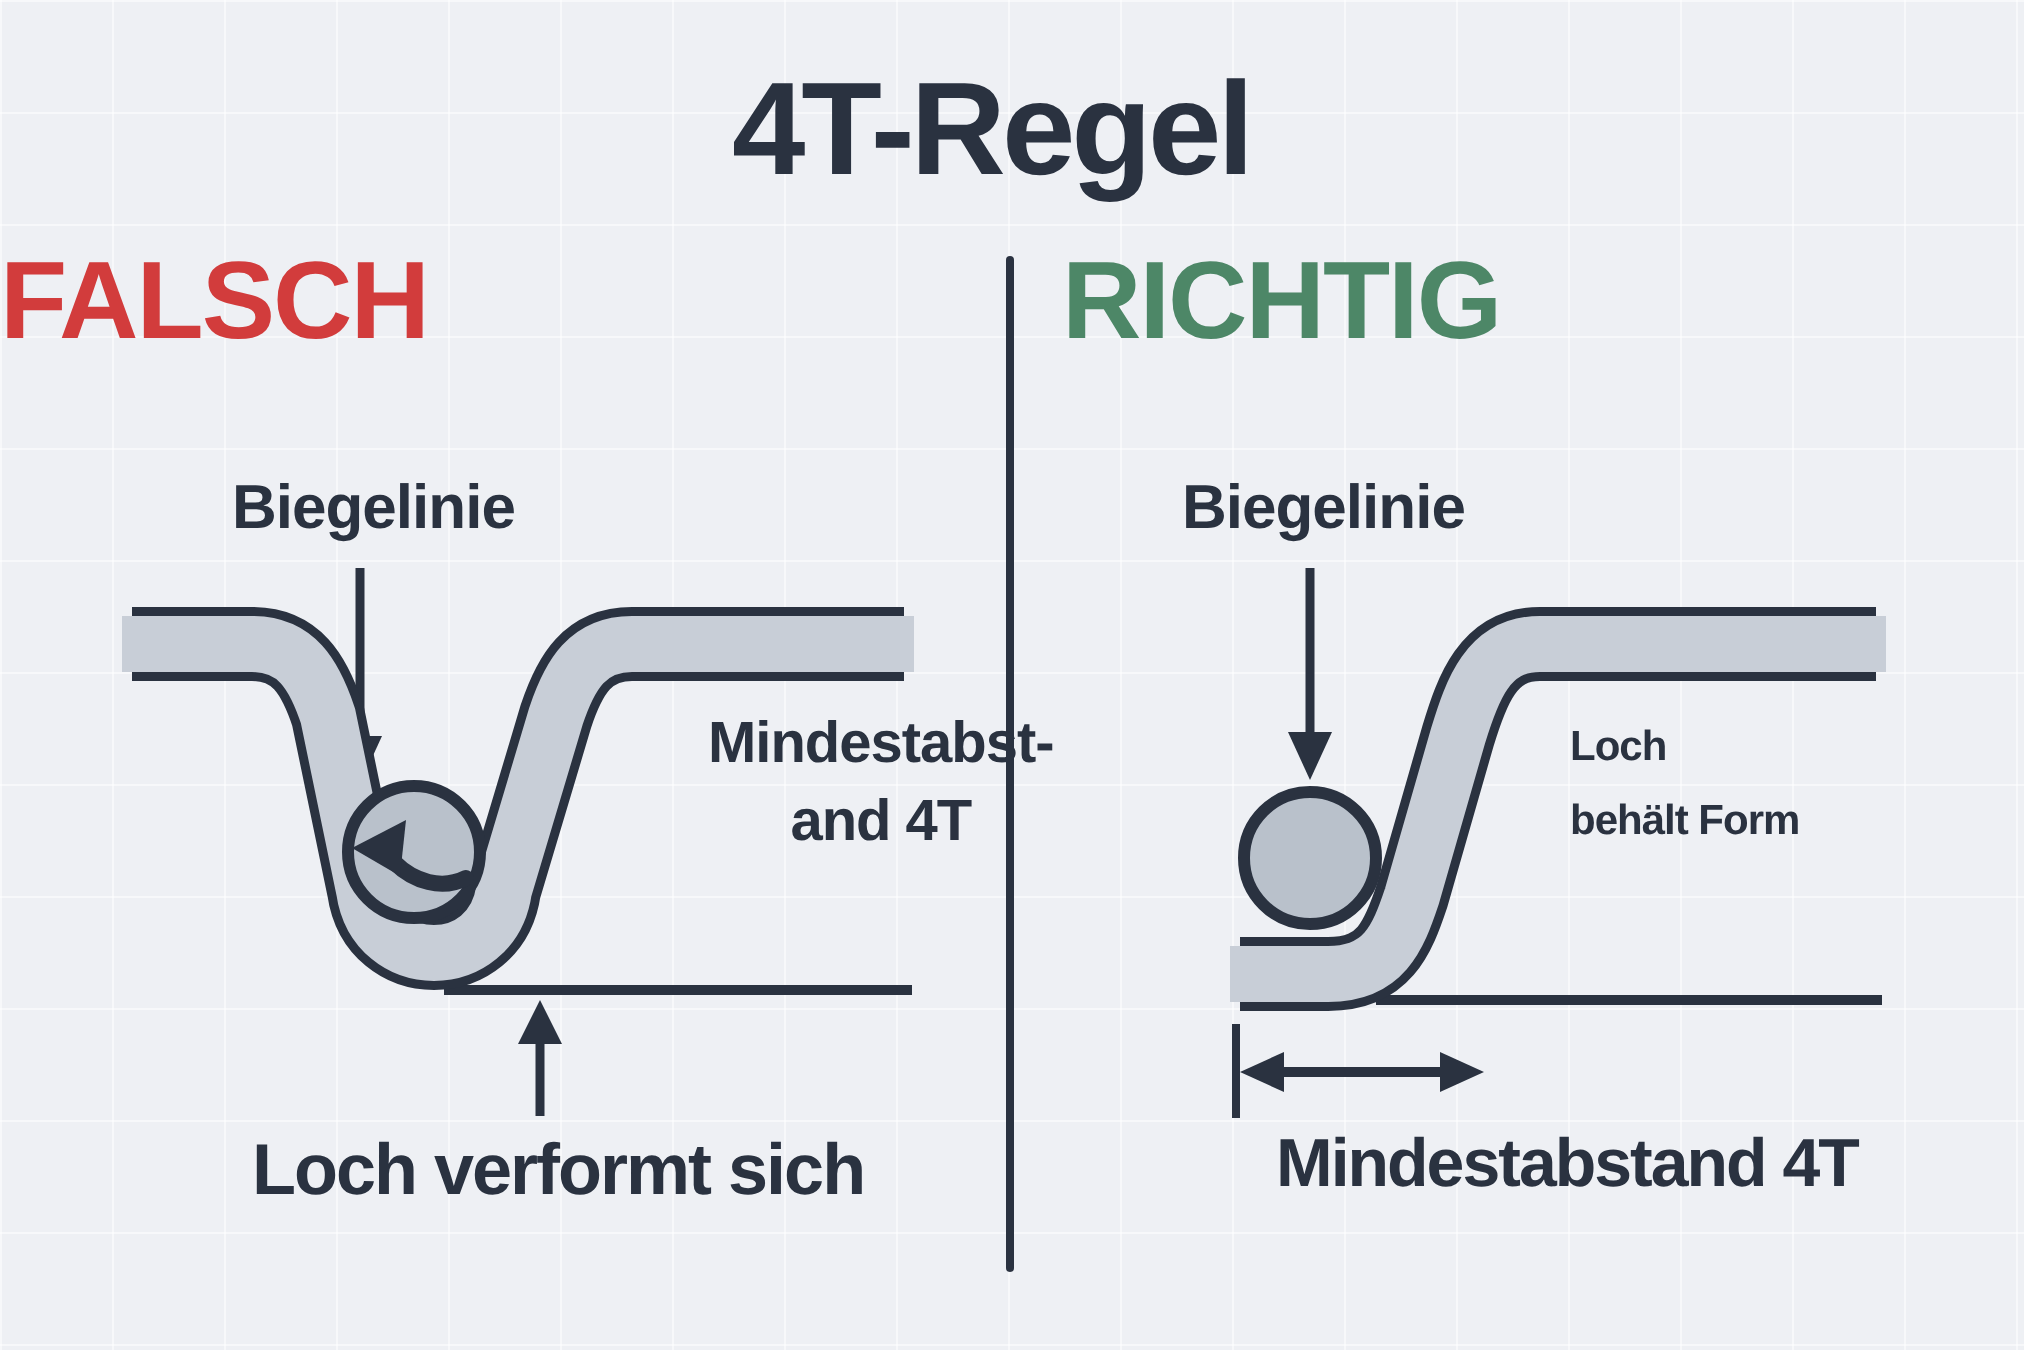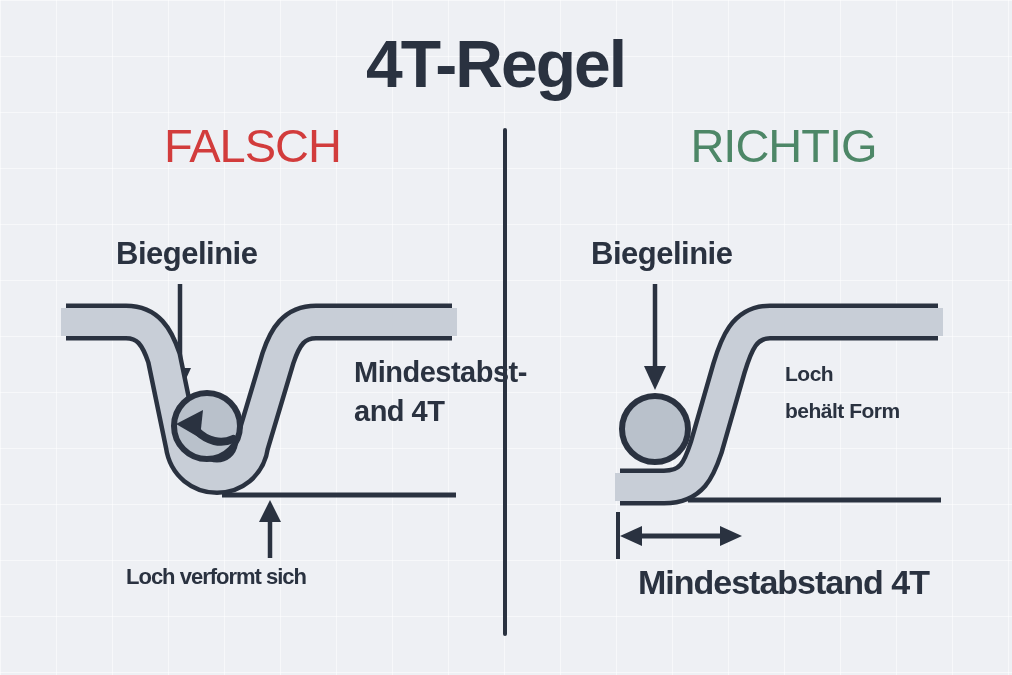--- a/index.html
+++ b/index.html
@@ -17,38 +17,38 @@
       linear-gradient(to bottom, rgba(255,255,255,.5) 1px, transparent 1px);
     background-size:56px 56px;
     position:relative;
   }
   .title{
     position:absolute; top:26px; left:0; width:991px;
     text-align:center; font-size:66px; font-weight:800;
     letter-spacing:-2px; color:var(--ink);
   }
   .col-header{
-    position:absolute; top:118px; width:505px; text-align:center;
-    font-size:47px; font-weight:400; letter-spacing:-1px;
+    position:absolute; top:118px; width:505px; 
+    font-size:55px; font-weight:700; letter-spacing:-1px;
   }
   .col-header.wrong{left:0; color:var(--wrong);}
   .col-header.correct{left:531px; color:var(--right);}
   .divider{
     position:absolute; left:503px; top:128px; width:4px; height:508px;
     background:var(--ink); border-radius:2px;
   }
   .label{
     position:absolute; color:var(--ink); font-weight:700;
-    letter-spacing:-0.5px; white-space:pre-line;
+    letter-spacing:-0.5px; white-space:pre-line;text-align:center;
   }
   .biegelinie-left {left:116px; top:236px; font-size:31px;}
   .biegelinie-right{left:591px; top:236px; font-size:31px;}
   .note-left {left:314px; top:353px; font-size:29px; line-height:39px;margin-left:40px;}
   .note-right{left:785px; top:355px; width:172px; text-align:left; font-size:21px; line-height:37px;}
-  .caption-left {left:126px; top:564px; font-size:22px; letter-spacing:-1px;}
+  .caption-left {left:126px; top:564px; font-size:36px; letter-spacing:-1px;}
   .caption-right{left:638px; top:563px; font-size:34px; letter-spacing:-1px;}
   svg.diagram{position:absolute; left:0; top:0;}
   .ink-line{stroke:var(--ink); fill:none;}
   .ink-fill{fill:var(--ink); stroke:none;}
   .sheet-under{stroke:var(--ink); fill:none;}
   .sheet-over{stroke:var(--sheet-fill); fill:none;}
   .hole{fill:var(--hole-fill); stroke:var(--ink); stroke-width:6px;}
 </style>
 </head>
 <body>

